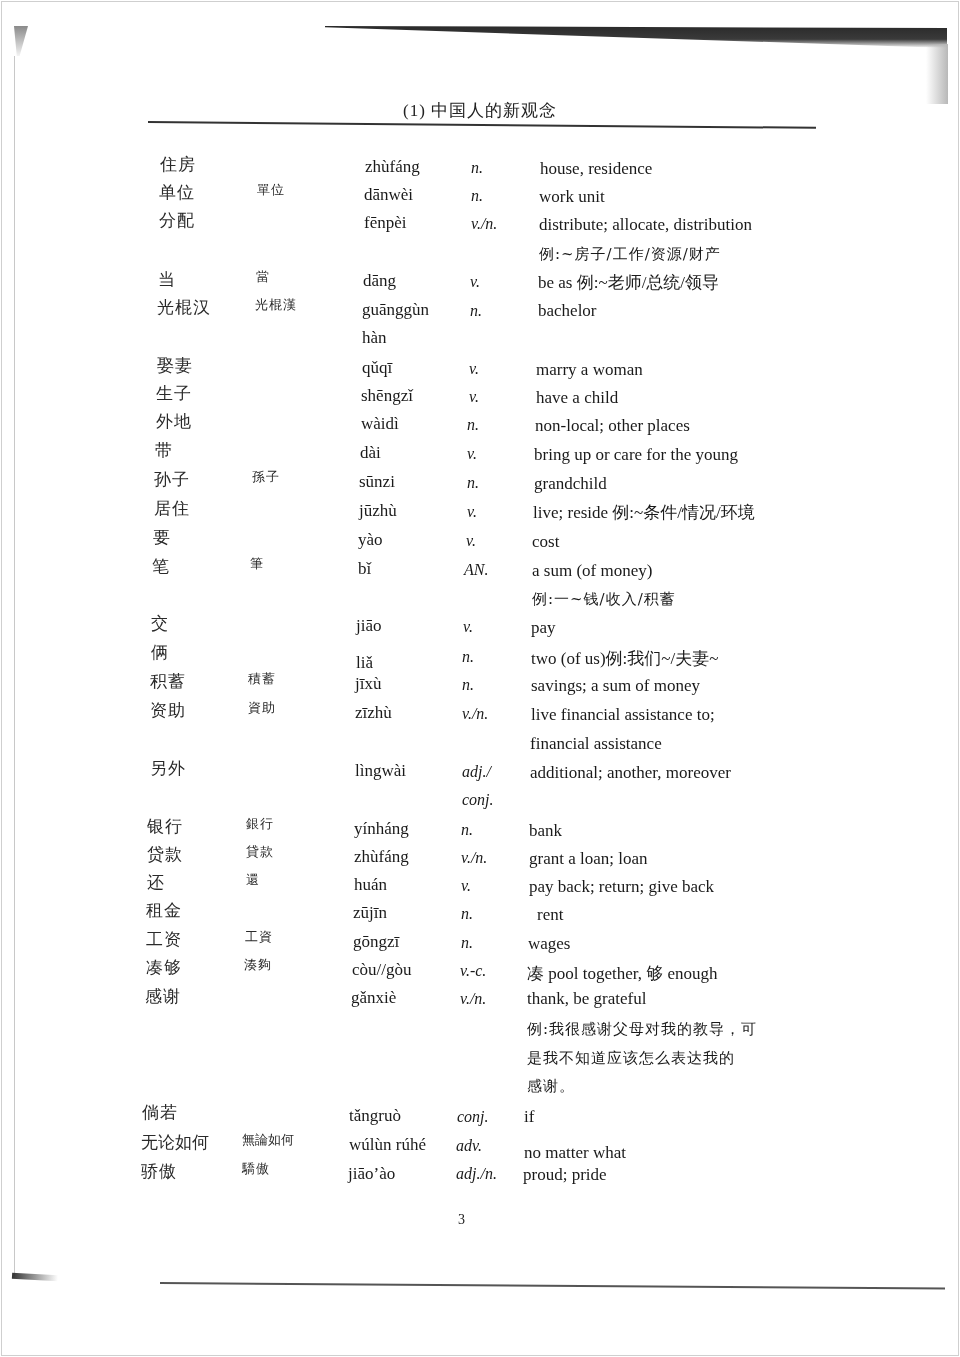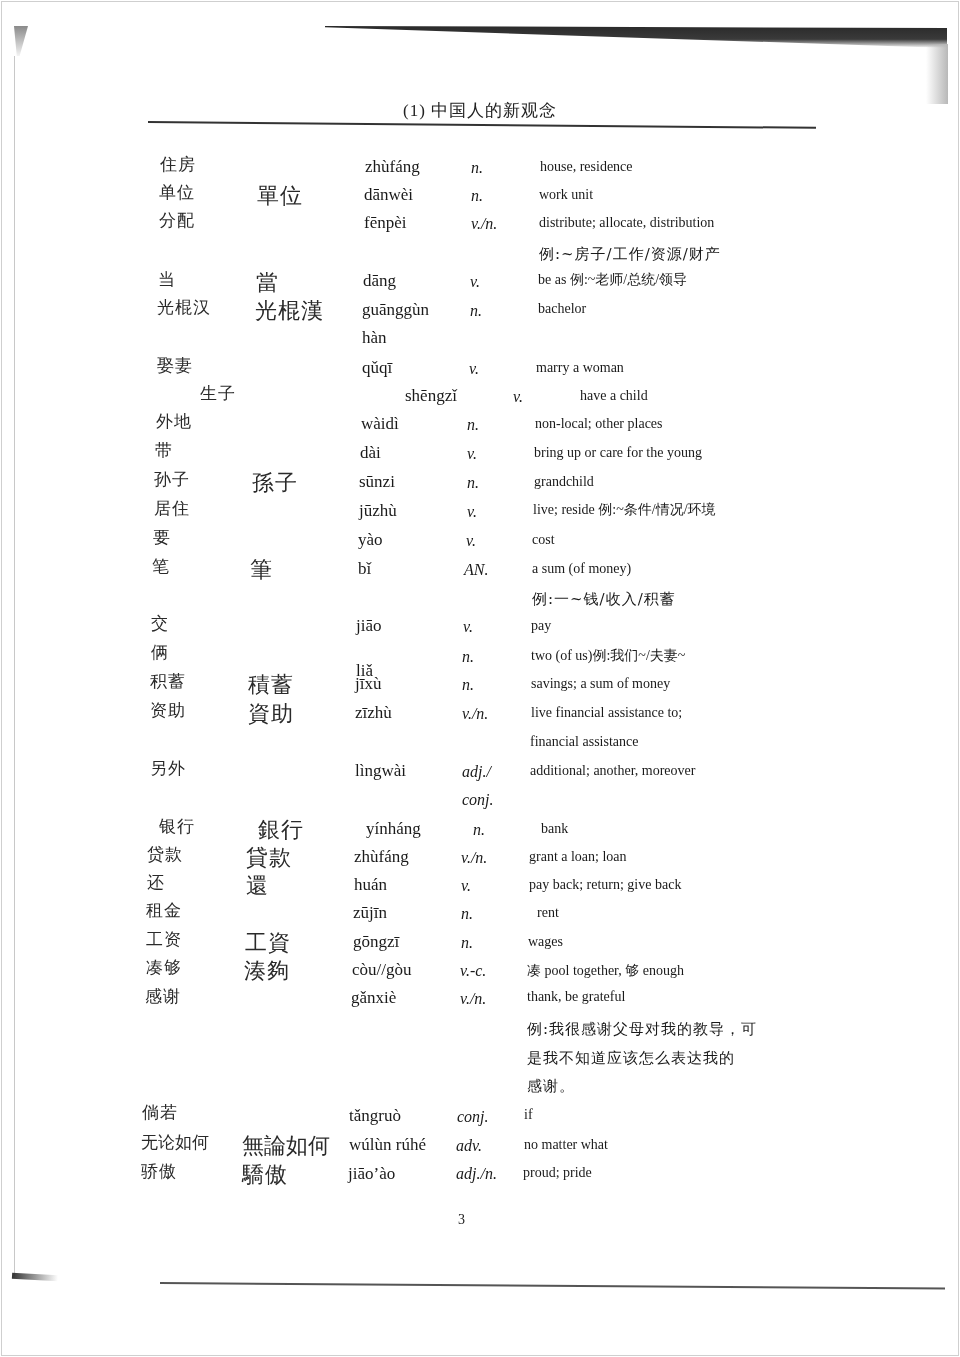--- a/index.html
+++ b/index.html
@@ -52,24 +52,24 @@
   }
   .header-rule {
     position: absolute; left: 0; top: 25px; width: 668px; height: 2px;
     background: #333; transform: rotate(0.5deg); transform-origin: left center;
   }
 
   .entries { position: absolute; left: 0; top: 0; width: 960px; }
   .entry { position: absolute; height: 28px; width: 700px; }
   .col { position: absolute; top: 0; white-space: nowrap; }
   .c-simp { left: 0; font-size: 17px; font-family: "DejaVu Serif", serif; letter-spacing: 1px; color: #2a2a2a; }
-  .c-trad { left: 98px; font-size: 22px; font-family: Liberation Sans, sans-serif; letter-spacing: 1px; color: #2a2a2a; }
+  .c-trad { left: 98px; font-size: 13px; font-family: Liberation Sans, sans-serif; letter-spacing: 1px; color: #2a2a2a; }
   .c-pin  { left: 205px; font-size: 17px; }
   .c-pos  { left: 312px; font-size: 16px; font-style: italic; }
-  .c-def  { left: 380px; font-size: 14px; }
+  .c-def  { left: 380px; font-size: 17px; }
   .ex { font-family: "DejaVu Serif", serif; font-size: 15px; letter-spacing: 1px; }
 
   .page-number {
     position: absolute; left: 458px; top: 1212px; font-size: 14px;
   }
 </style>
 </head>
 <body>
 
 <div class="page-border"></div>
@@ -130,21 +130,21 @@
   </div>
 
   <div class="entry" style="left:157px;top:354px;">
     <span class="col c-simp">娶妻</span>
     <span class="col c-trad"></span>
     <span class="col c-pin" style="top:4px">qǔqī</span>
     <span class="col c-pos" style="left:312px;top:6px">v.</span>
     <span class="col c-def" style="left:379px;top:6px">marry a woman</span>
   </div>
 
-  <div class="entry" style="left:156px;top:382px;margin-left:44px;">
+  <div class="entry" style="left:156px;top:382px;">
     <span class="col c-simp">生子</span>
     <span class="col c-trad"></span>
     <span class="col c-pin" style="top:4px">shēngzǐ</span>
     <span class="col c-pos" style="left:313px;top:6px">v.</span>
     <span class="col c-def" style="left:380px;top:6px">have a child</span>
   </div>
 
   <div class="entry" style="left:156px;top:410px;">
     <span class="col c-simp">外地</span>
     <span class="col c-trad"></span>
@@ -198,21 +198,21 @@
     <span class="col c-simp">交</span>
     <span class="col c-trad"></span>
     <span class="col c-pin" style="left:205px;top:4px">jiāo</span>
     <span class="col c-pos" style="left:312px;top:6px">v.</span>
     <span class="col c-def" style="left:380px;top:6px">pay</span>
   </div>
 
   <div class="entry" style="left:151px;top:641px;">
     <span class="col c-simp">俩</span>
     <span class="col c-trad"></span>
-    <span class="col c-pin" style="left:205px;top:20px">liǎ</span>
+    <span class="col c-pin" style="left:205px;top:12px">liǎ</span>
     <span class="col c-pos" style="left:311px;top:7px">n.</span>
     <span class="col c-def" style="left:380px;top:6px">two (of us)例:我们~/夫妻~</span>
   </div>
 
   <div class="entry" style="left:150px;top:670px;">
     <span class="col c-simp">积蓄</span>
     <span class="col c-trad">積蓄</span>
     <span class="col c-pin" style="left:205px;top:4px">jīxù</span>
     <span class="col c-pos" style="left:312px;top:6px">n.</span>
     <span class="col c-def" style="left:381px;top:6px">savings; a sum of money</span>
@@ -229,21 +229,21 @@
 
   <div class="entry" style="left:150px;top:757px;height:56px;">
     <span class="col c-simp">另外</span>
     <span class="col c-trad"></span>
     <span class="col c-pin" style="left:205px;top:4px">lìngwài</span>
     <span class="col c-pos" style="left:312px;top:6px">adj./</span>
     <span class="col c-pos" style="left:312px;top:34px">conj.</span>
     <span class="col c-def" style="left:380px;top:6px">additional; another, moreover</span>
   </div>
 
-  <div class="entry" style="left:147px;top:815px;margin-left:12px;">
+  <div class="entry" style="left:147px;top:815px;">
     <span class="col c-simp">银行</span>
     <span class="col c-trad" style="left:99px">銀行</span>
     <span class="col c-pin" style="left:207px;top:4px">yínháng</span>
     <span class="col c-pos" style="left:314px;top:6px">n.</span>
     <span class="col c-def" style="left:382px;top:6px">bank</span>
   </div>
 
   <div class="entry" style="left:147px;top:843px;">
     <span class="col c-simp">贷款</span>
     <span class="col c-trad" style="left:99px">貸款</span>
@@ -301,21 +301,21 @@
     <span class="col c-pin" style="left:207px;top:5px">tǎngruò</span>
     <span class="col c-pos" style="left:315px;top:7px">conj.</span>
     <span class="col c-def" style="left:382px;top:6px">if</span>
   </div>
 
   <div class="entry" style="left:141px;top:1131px;">
     <span class="col c-simp" style="letter-spacing:0">无论如何</span>
     <span class="col c-trad" style="left:101px;letter-spacing:0">無論如何</span>
     <span class="col c-pin" style="left:208px;top:4px">wúlùn rúhé</span>
     <span class="col c-pos" style="left:315px;top:6px">adv.</span>
-    <span class="col c-def" style="left:383px;top:6px">no matter what</span>
+    <span class="col c-def" style="left:383px;top:12px">no matter what</span>
   </div>
 
   <div class="entry" style="left:141px;top:1160px;">
     <span class="col c-simp">骄傲</span>
     <span class="col c-trad" style="left:101px">驕傲</span>
     <span class="col c-pin" style="left:207px;top:4px">jiāo’ào</span>
     <span class="col c-pos" style="left:315px;top:5px">adj./n.</span>
     <span class="col c-def" style="left:382px;top:5px">proud; pride</span>
   </div>
 </div>

